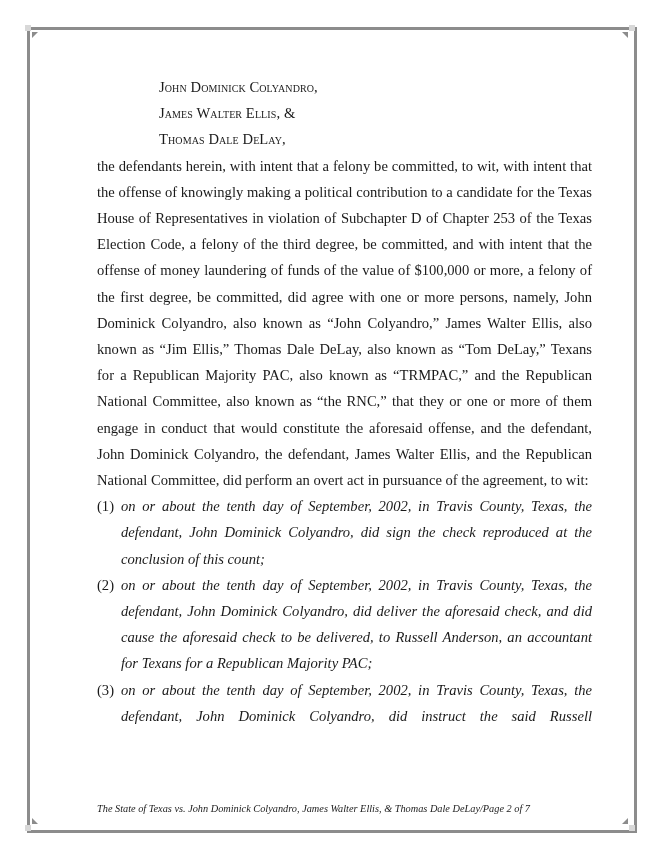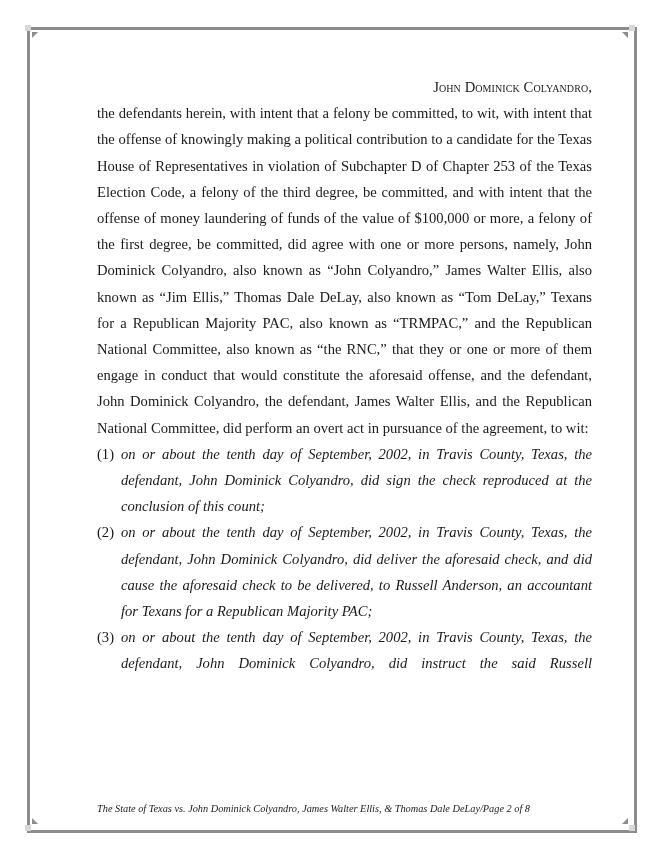--- a/index.html
+++ b/index.html
@@ -12,21 +12,21 @@
   .c-bl { left: 25px; top: 825px; } .c-br { left: 629px; top: 825px; }
   .tri { position: absolute; width: 0; height: 0; }
   .t-tl { left: 32px; top: 32px; border-top: 6px solid #8c8c8c; border-right: 6px solid transparent; }
   .t-tr { left: 622px; top: 32px; border-top: 6px solid #8c8c8c; border-left: 6px solid transparent; }
   .t-bl { left: 32px; top: 818px; border-bottom: 6px solid #8c8c8c; border-right: 6px solid transparent; }
   .t-br { left: 622px; top: 818px; border-bottom: 6px solid #8c8c8c; border-left: 6px solid transparent; }
 
   .content { position: absolute; left: 97px; top: 74px; width: 495px;
              font-size: 14.6px; line-height: 26.2px; }
   .line { white-space: nowrap; height: 26.2px; }
-  .center { text-align: right; padding-left: 62px; font-variant: small-caps; letter-spacing: 0.1px; }
+  .center { text-align: left; padding-left: 62px; font-variant: small-caps; letter-spacing: 0.1px; }
   .para { text-align: justify; text-align-last: left; }
   .list-item { display: flex; }
   .num { width: 24px; flex: none; }
   .item-text { flex: 1; text-align: justify; font-style: italic; }
   .footer { position: absolute; left: 97px; top: 803px; width: 430px;
             font-size: 10.3px; font-style: italic; white-space: nowrap; color: #222; }
 </style>
 </head>
 <body>
 
@@ -35,30 +35,32 @@
 <div class="corner c-tr"></div>
 <div class="corner c-bl"></div>
 <div class="corner c-br"></div>
 <div class="tri t-tl"></div>
 <div class="tri t-tr"></div>
 <div class="tri t-bl"></div>
 <div class="tri t-br"></div>
 
 <div class="content">
   <div class="line center">John Dominick Colyandro,</div>
+  <div class="line center">James Walter Ellis, &amp;</div>
+  <div class="line center">Thomas Dale DeLay,</div>
   <div class="para">the defendants herein, with intent that a felony be committed, to wit, with intent that the offense of knowingly making a political contribution to a candidate for the Texas House of Representatives in violation of Subchapter D of Chapter 253 of the Texas Election Code, a felony of the third degree, be committed, and with intent that the offense of money laundering of funds of the value of $100,000 or more, a felony of the first degree, be committed, did agree with one or more persons, namely, John Dominick Colyandro, also known as “John Colyandro,” James Walter Ellis, also known as “Jim Ellis,” Thomas Dale DeLay, also known as “Tom DeLay,” Texans for a Republican Majority PAC, also known as “TRMPAC,” and the Republican National Committee, also known as “the RNC,” that they or one or more of them engage in conduct that would constitute the aforesaid offense, and the defendant, John Dominick Colyandro, the defendant, James Walter Ellis, and the Republican National Committee, did perform an overt act in pursuance of the agreement, to wit:</div>
   <div class="list-item">
     <span class="num">(1)</span>
     <span class="item-text">on or about the tenth day of September, 2002, in Travis County, Texas, the defendant, John Dominick Colyandro, did sign the check reproduced at the conclusion of this count;</span>
   </div>
   <div class="list-item">
     <span class="num">(2)</span>
     <span class="item-text">on or about the tenth day of September, 2002, in Travis County, Texas, the defendant, John Dominick Colyandro, did deliver the aforesaid check, and did cause the aforesaid check to be delivered, to Russell Anderson, an accountant for Texans for a Republican Majority PAC;</span>
   </div>
   <div class="list-item">
     <span class="num">(3)</span>
     <span class="item-text" style="text-align-last: justify;">on or about the tenth day of September, 2002, in Travis County, Texas, the defendant, John Dominick Colyandro, did instruct the said Russell</span>
   </div>
 </div>
 
 <div class="footer">
-  <span>The State of Texas vs. John Dominick Colyandro, James Walter Ellis, &amp; Thomas Dale DeLay</span><span>/Page 2 of 8</span>
+  <span>The State of Texas vs. John Dominick Colyandro, James Walter Ellis, &amp; Thomas Dale DeLay</span><span>/Page 2 of 7</span>
 </div>
 
 </body></html>

